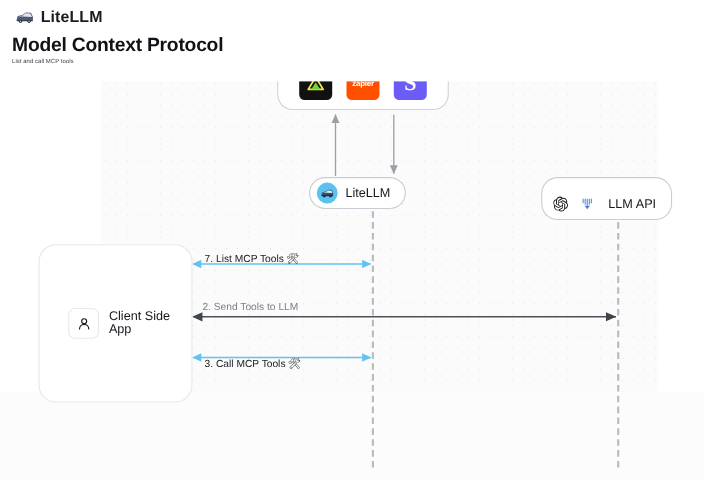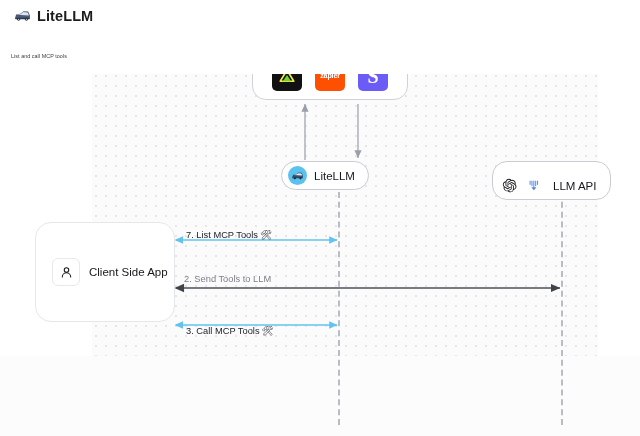--- a/index.html
+++ b/index.html
@@ -207,28 +207,28 @@
     font-size: 11.5px;
     font-weight: 500;
     color: #16181d;
     margin-left: 4px;
   }
 
   
   #node-client {
     position: absolute;
     left: 35px; top: 222px;
-    width: 140px; height: 100px;
+    width: 140px; height: 144px;
     box-sizing: border-box;
     border: 1px solid #e6e7ea;
     border-radius: 16px;
     background: #ffffff;
     display: flex;
     align-items: center;
-    padding-left: 16px;
+    padding-left: 26px;
     gap: 9px;
   }
   #client-avatar {
     width: 26px; height: 26px;
     border-radius: 6px;
     border: 1px solid #e8e9ec;
     background: #ffffff;
     display: flex;
     align-items: center;
     justify-content: center;
@@ -291,20 +291,21 @@
       <path d="M1.5 15.5 L3 10.5 L9 9.5 L13.5 6 L20 6.5 L22.5 12 L22.5 15.5 Z" fill="#4a5a74"></path>
       <path d="M3.2 11 L9 10.2 L13.2 7.2 L19.2 7.6 L21.3 12 Z" fill="#dfe6f0"></path>
       <rect x="1.5" y="15.2" width="21" height="2.2" rx="1" fill="#2f3b4f"></rect>
       <circle cx="6.5" cy="17.4" r="2.1" fill="#26303f"></circle>
       <circle cx="17.5" cy="17.4" r="2.1" fill="#26303f"></circle>
       <circle cx="6.5" cy="17.4" r="0.9" fill="#c9d2df"></circle>
       <circle cx="17.5" cy="17.4" r="0.9" fill="#c9d2df"></circle>
     </svg>
     <span id="brand-name">LiteLLM</span>
   </div>
+  <div id="page-title">Model Context Protocol</div>
   <div id="page-subtitle">List and call MCP tools</div>
 </div>
 
 <div id="lifeline-litellm" class="lifeline"></div>
 <div id="lifeline-llm" class="lifeline"></div>
 
 <svg id="edges">
   <defs>
     <marker id="arw-blue-end" markerWidth="7" markerHeight="7" refX="6" refY="3.5" orient="auto">
       <path d="M0,0.6 L6.4,3.5 L0,6.4 Z" fill="#63c3f0"></path>

